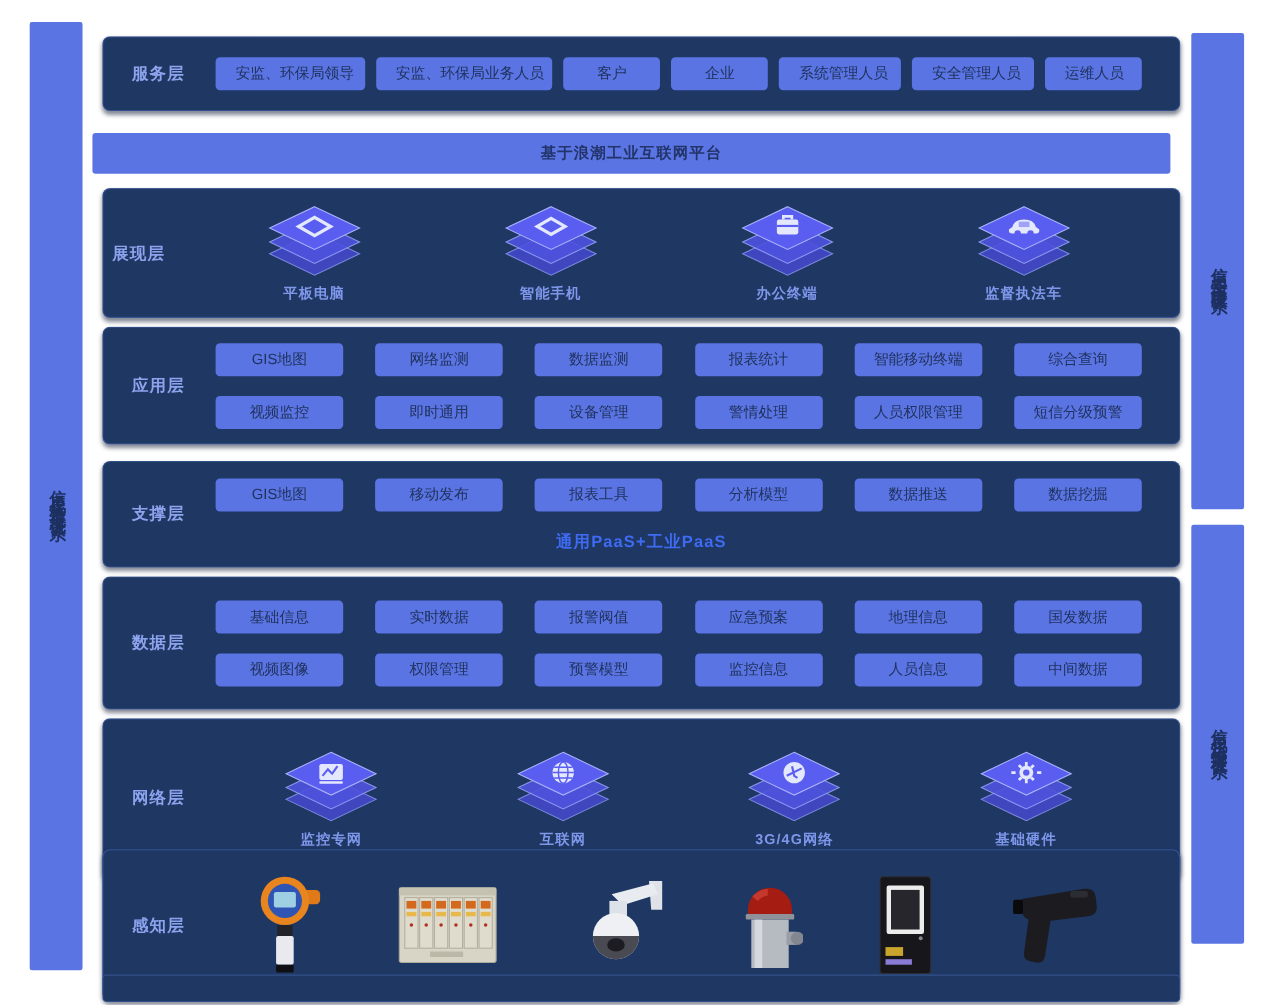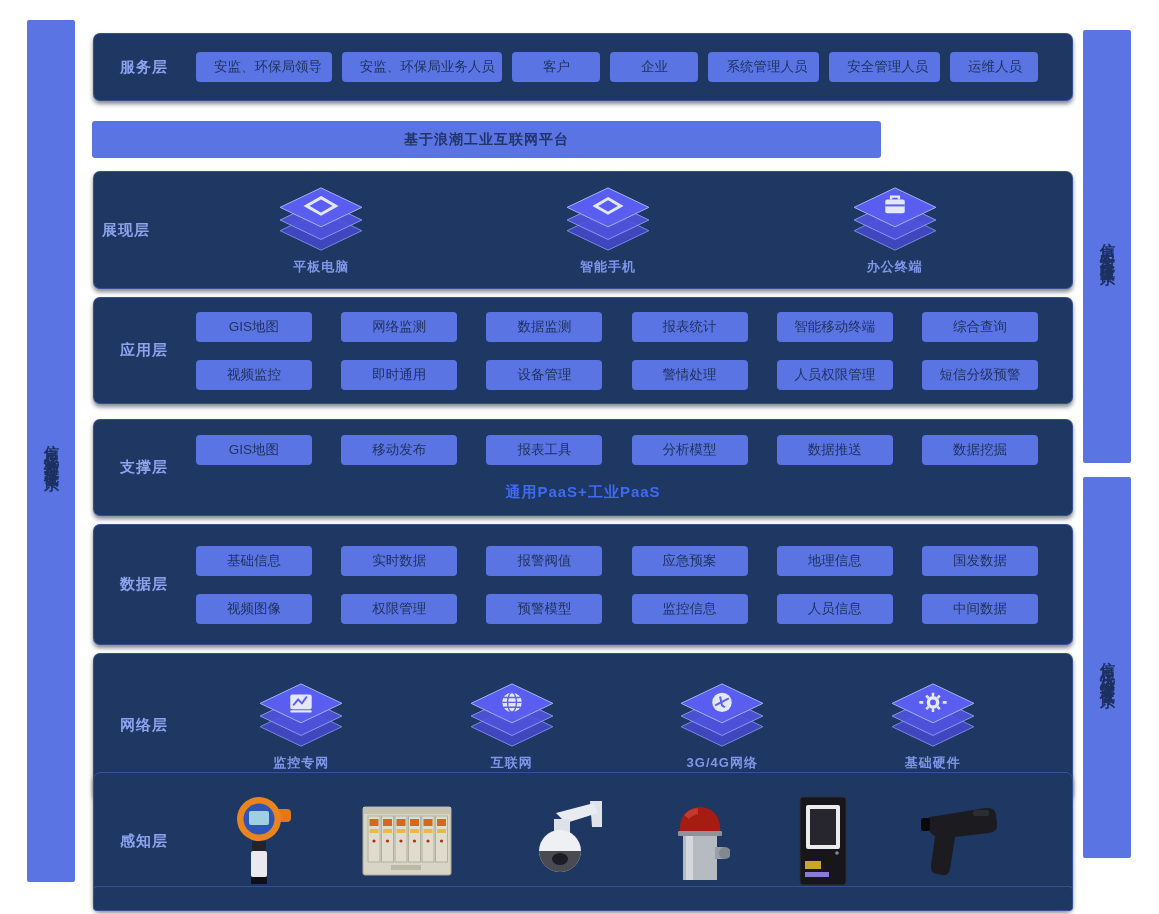--- a/index.html
+++ b/index.html
@@ -30,21 +30,21 @@
   .rowline{display:flex;justify-content:space-between;align-items:center;}
 
   .chip{background:#5a75e3;color:#20325f;font-size:13.5px;height:30px;line-height:30px;
         padding:0 18px;border-radius:4px;white-space:nowrap;text-align:center;min-width:52px;}
   .chip.fixed{min-width:88px;padding:0 14px;box-sizing:content-box;}
 
   .icon-item{display:flex;flex-direction:column;align-items:center;}
   .caption{font-size:13px;font-weight:bold;color:#7e97ea;margin-top:2px;letter-spacing:1px;}
   .dicon{line-height:0;}
 
-  .banner{position:absolute;left:92px;top:121px;width:789px;height:37px;background:#5a75e3;
+  .banner{position:absolute;left:84px;top:121px;width:980px;height:37px;background:#5a75e3;
           border-radius:3px;display:flex;align-items:center;justify-content:center;
           font-size:14px;font-weight:bold;color:#22346a;letter-spacing:1px;}
 
   .services{top:33px;height:68px;}
   .presentation{top:171px;height:118px;padding-left:8px;}
   .application{top:297px;height:107px;}
   .support{top:419px;height:97px;}
   .support .content{align-self:flex-start;margin-top:15px;}
   .paas{position:absolute;left:0;right:0;bottom:13px;text-align:center;
         font-size:15px;font-weight:bold;color:#3e6bf2;letter-spacing:1px;}
@@ -119,20 +119,32 @@
               <path d="M46 28 L88 48 L46 68 L4 48 Z" fill="#4549cf" opacity=".85" stroke="#8b97f4" stroke-width="1"></path>
               <path d="M46 17 L88 37 L46 57 L4 37 Z" fill="#4e53de" opacity=".9" stroke="#95a1f6" stroke-width="1"></path>
               <path d="M46 4 L88 24 L46 44 L4 24 Z" fill="#5a5ef0" stroke="#a9b2fb" stroke-width="1"></path>
               <rect x="36" y="16" width="20" height="14" rx="2" fill="#e3e8ff"></rect>
               <path d="M42 16 v-3 h8 v3" fill="none" stroke="#e3e8ff" stroke-width="2.5"></path>
               <rect x="36" y="21" width="20" height="2" fill="#5b5ef0"></rect>
             </svg></span>
           <span class="caption">办公终端</span>
         </div>
 
+        <div class="icon-item">
+          <span class="dicon"><svg width="90" height="72" viewBox="0 0 92 74">
+              <path d="M46 28 L88 48 L46 68 L4 48 Z" fill="#4549cf" opacity=".85" stroke="#8b97f4" stroke-width="1"></path>
+              <path d="M46 17 L88 37 L46 57 L4 37 Z" fill="#4e53de" opacity=".9" stroke="#95a1f6" stroke-width="1"></path>
+              <path d="M46 4 L88 24 L46 44 L4 24 Z" fill="#5a5ef0" stroke="#a9b2fb" stroke-width="1"></path>
+              <path d="M35 23 q2 -7 11 -7 q9 0 11 7 l3 2 q1 4 -3 4 h-22 q-4 0 -3 -4 z" fill="#e3e8ff"></path>
+              <rect x="41" y="18" width="10" height="5" fill="#5b5ef0" opacity=".5"></rect>
+              <circle cx="40" cy="29" r="3" fill="#5b5ef0"></circle>
+              <circle cx="52" cy="29" r="3" fill="#5b5ef0"></circle>
+            </svg></span>
+          <span class="caption">监督执法车</span>
+        </div>
       </div>
   </section>
 
   <section class="panel application">
     <div class="layer-label">应用层</div>
     <div class="content col">
       <div class="rowline">
 
       <div class="chip fixed">GIS地图</div>
           <div class="chip fixed">网络监测</div>

